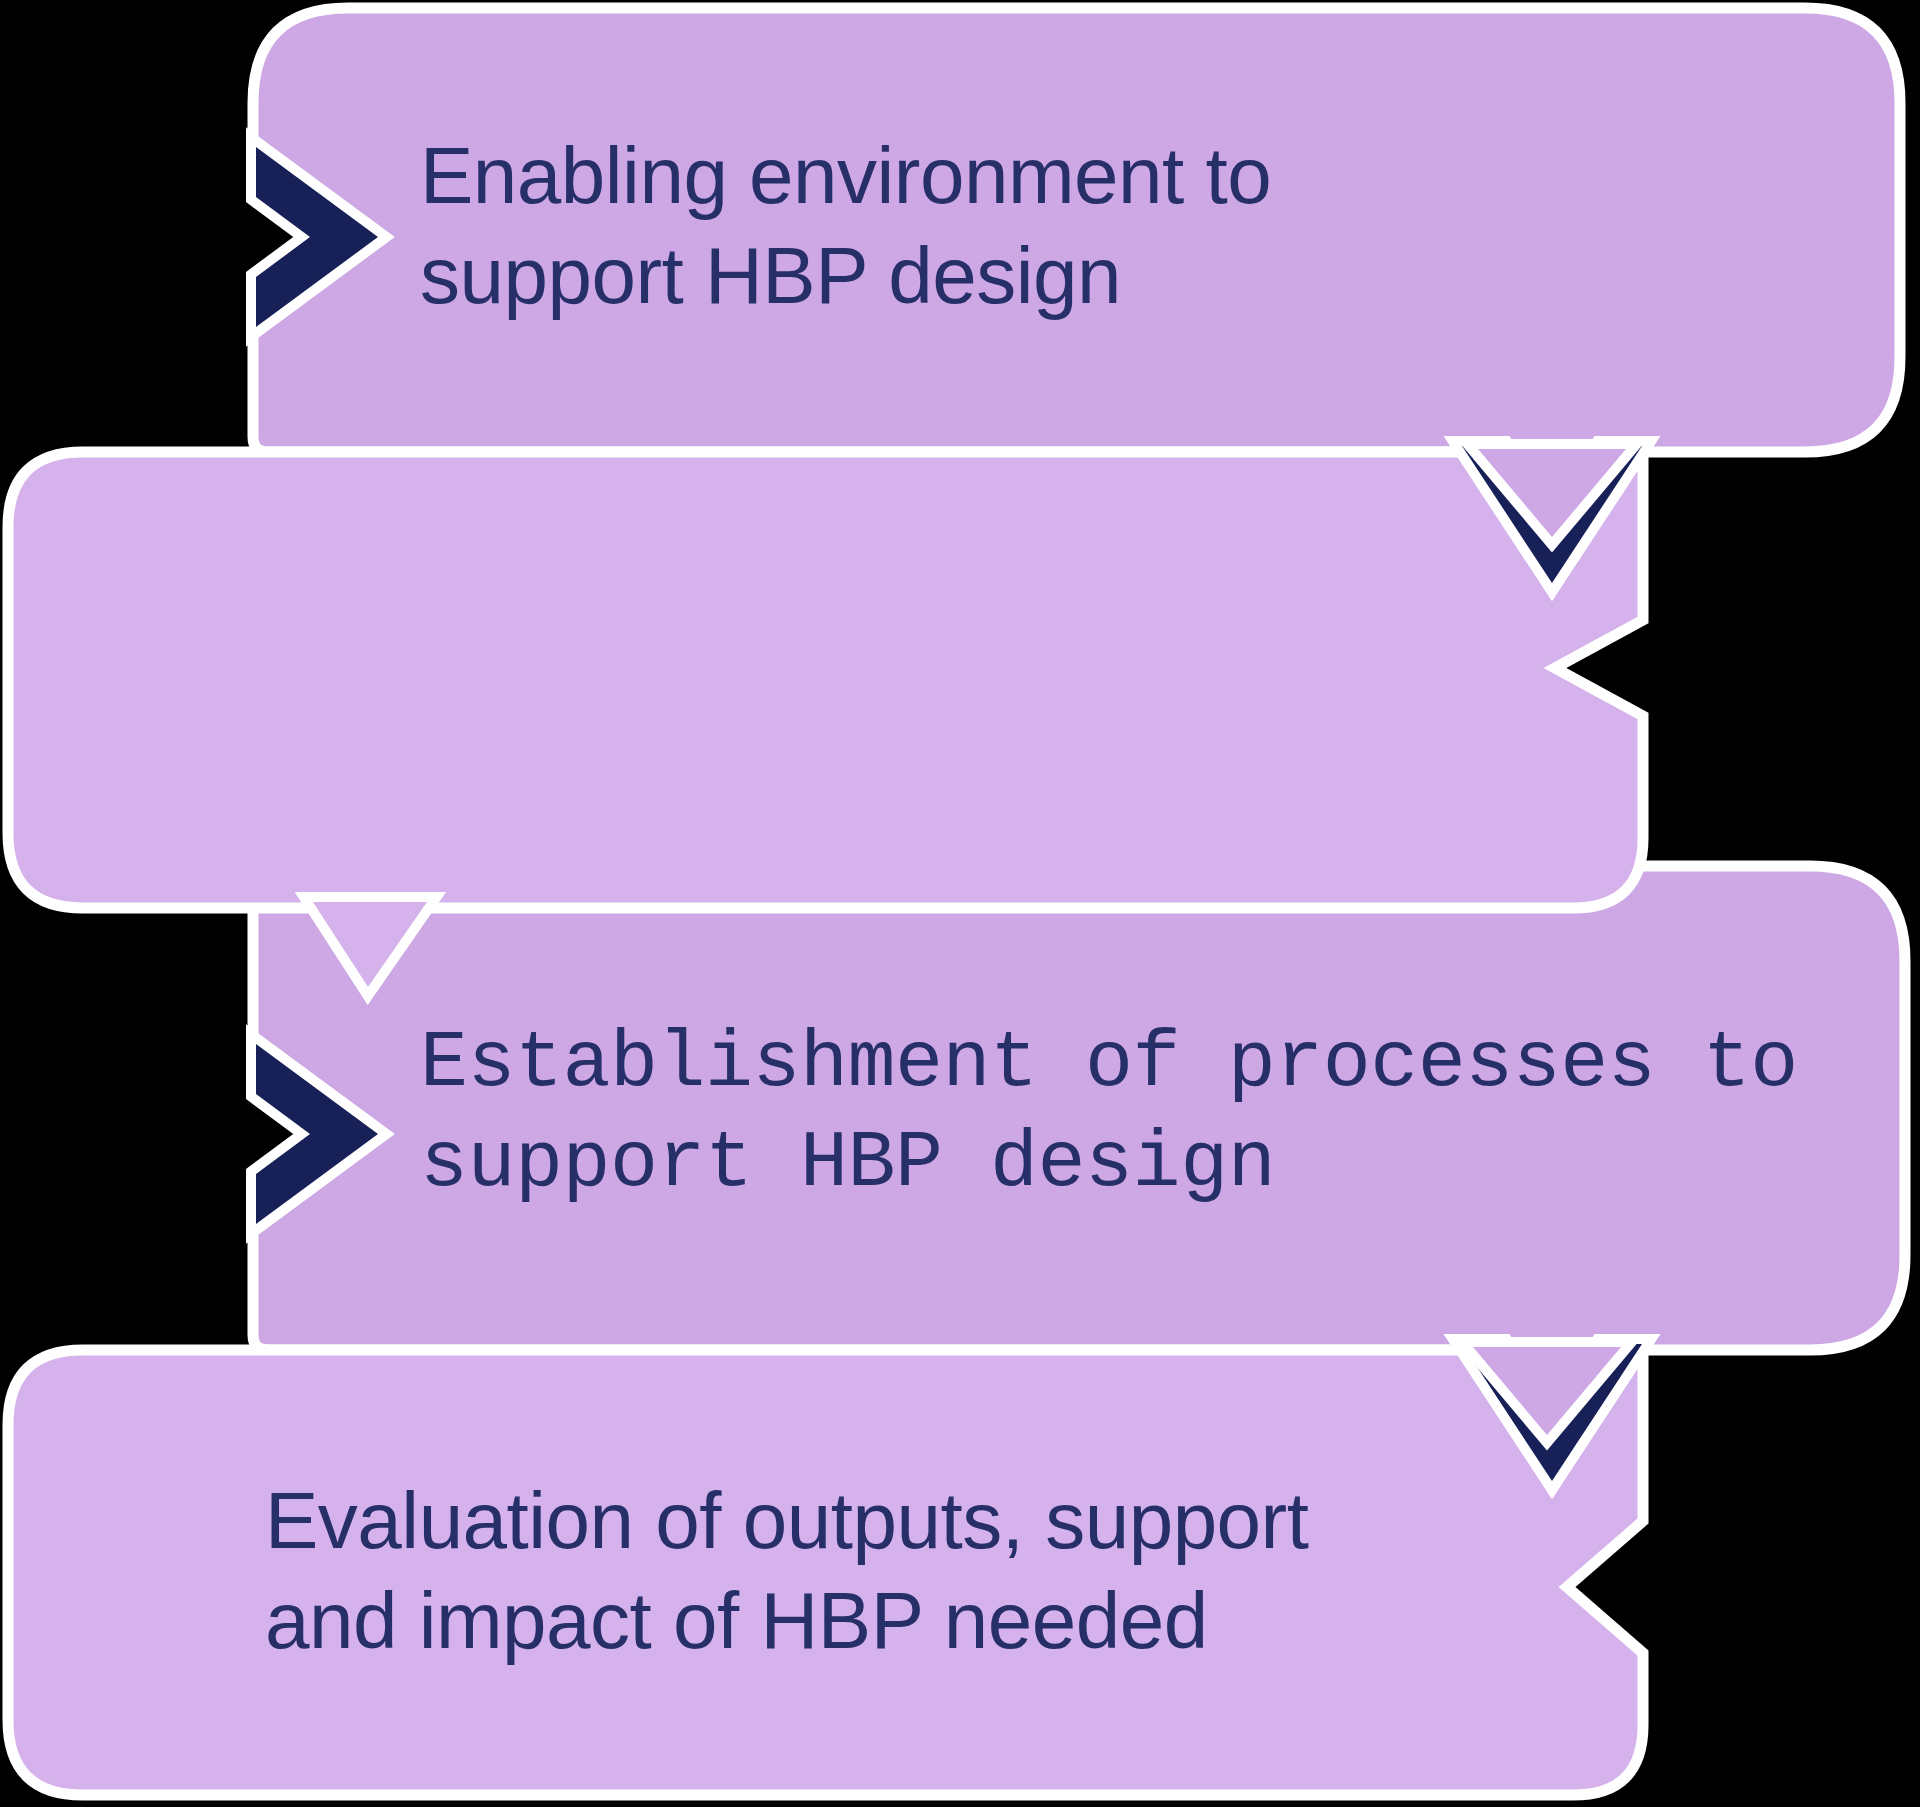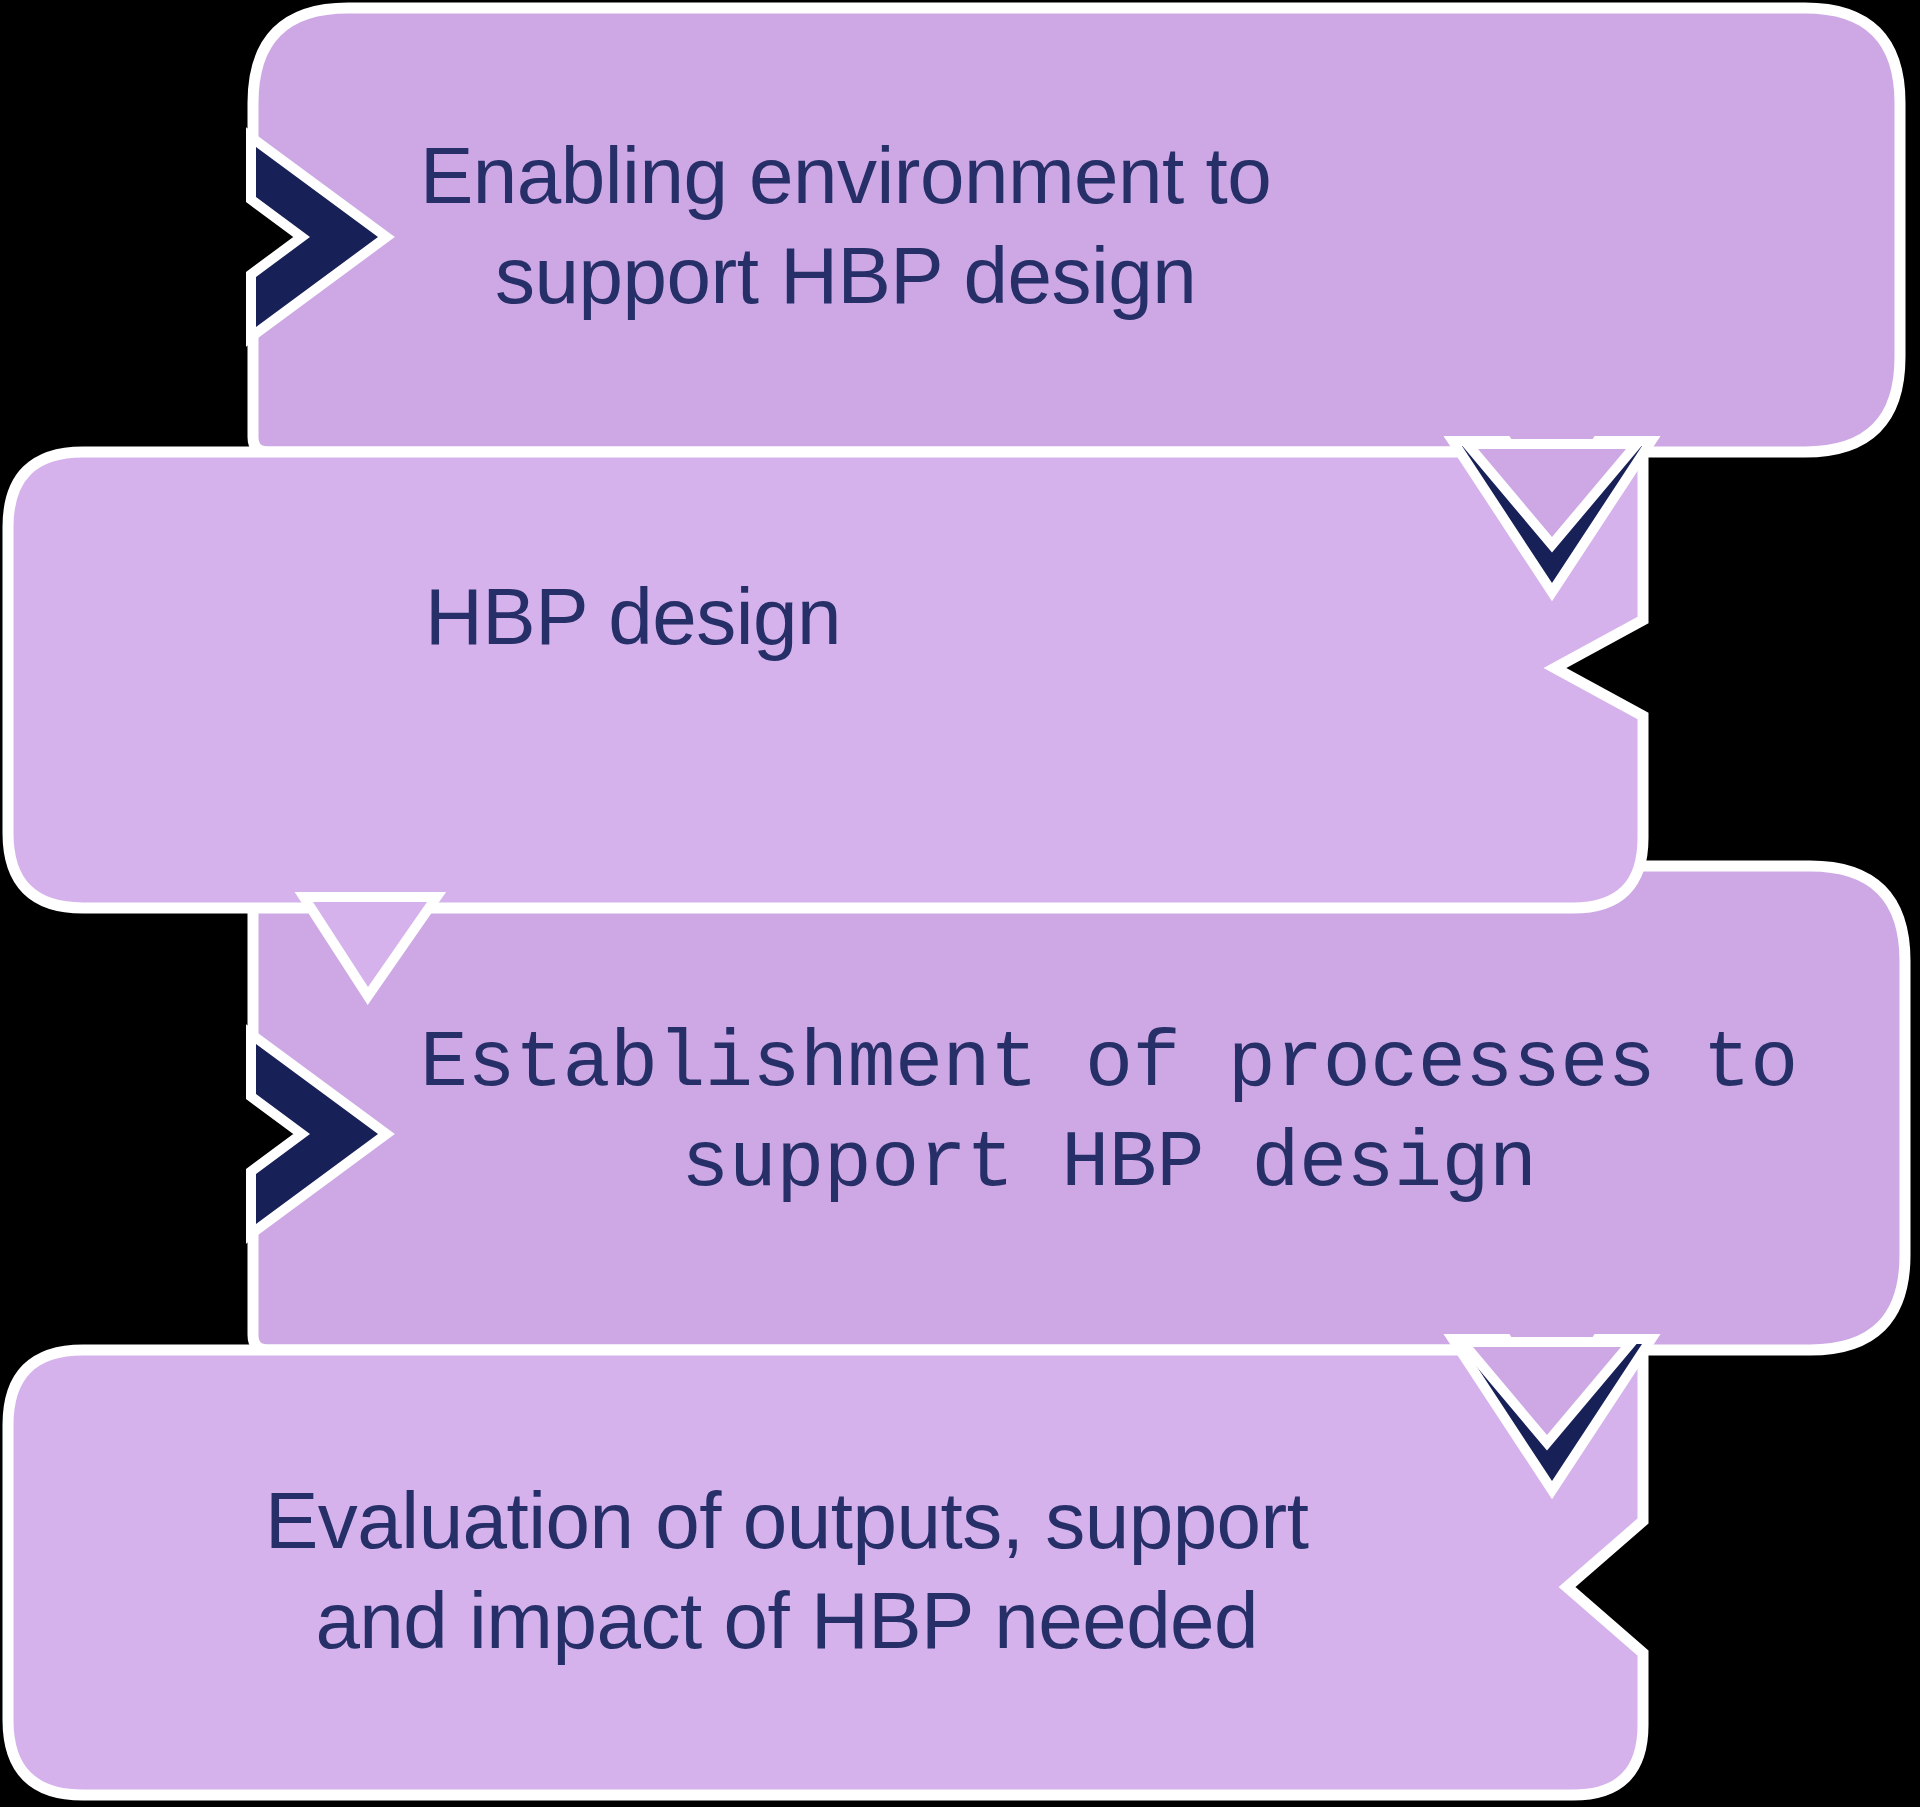--- a/index.html
+++ b/index.html
@@ -3,21 +3,20 @@
 <meta charset="utf-8">
 <style>
   html, body { margin: 0; padding: 0; background: #000; }
   #canvas {
     position: relative;
     width: 1920px;
     height: 1807px;
     overflow: hidden;
     background: #000;
     font-family: "Liberation Sans", sans-serif;
-    text-align: center;
   }
   #diagram-svg {
     position: absolute;
     left: 0; top: 0;
     width: 1920px; height: 1807px;
     display: block;
   }
   .box-shape { stroke: #ffffff; stroke-width: 11; stroke-linejoin: miter; }
   .marker-shape { stroke: #ffffff; stroke-width: 20; stroke-linejoin: miter; paint-order: stroke; }
   .tail-shape { stroke: #ffffff; stroke-width: 20; stroke-linejoin: miter; paint-order: stroke; }
@@ -67,21 +66,20 @@
 
     <path class="tail-shape" d="M 1473 1347 L 1621 1347 L 1547 1435 Z" fill="#cda8e4"></path>
   </svg>
 
   <div class="step-label" id="step-1-label">
     <div>Enabling environment to</div>
     <div>support HBP design</div>
   </div>
 
   <div class="step-label" id="step-2-label">
-    <div>HBP design</div>
   </div>
 
   <div class="step-label" id="step-3-label">
     <div>Establishment of processes to</div>
     <div>support HBP design</div>
   </div>
 
   <div class="step-label" id="step-4-label">
     <div>Evaluation of outputs, support</div>
     <div>and impact of HBP needed</div>

